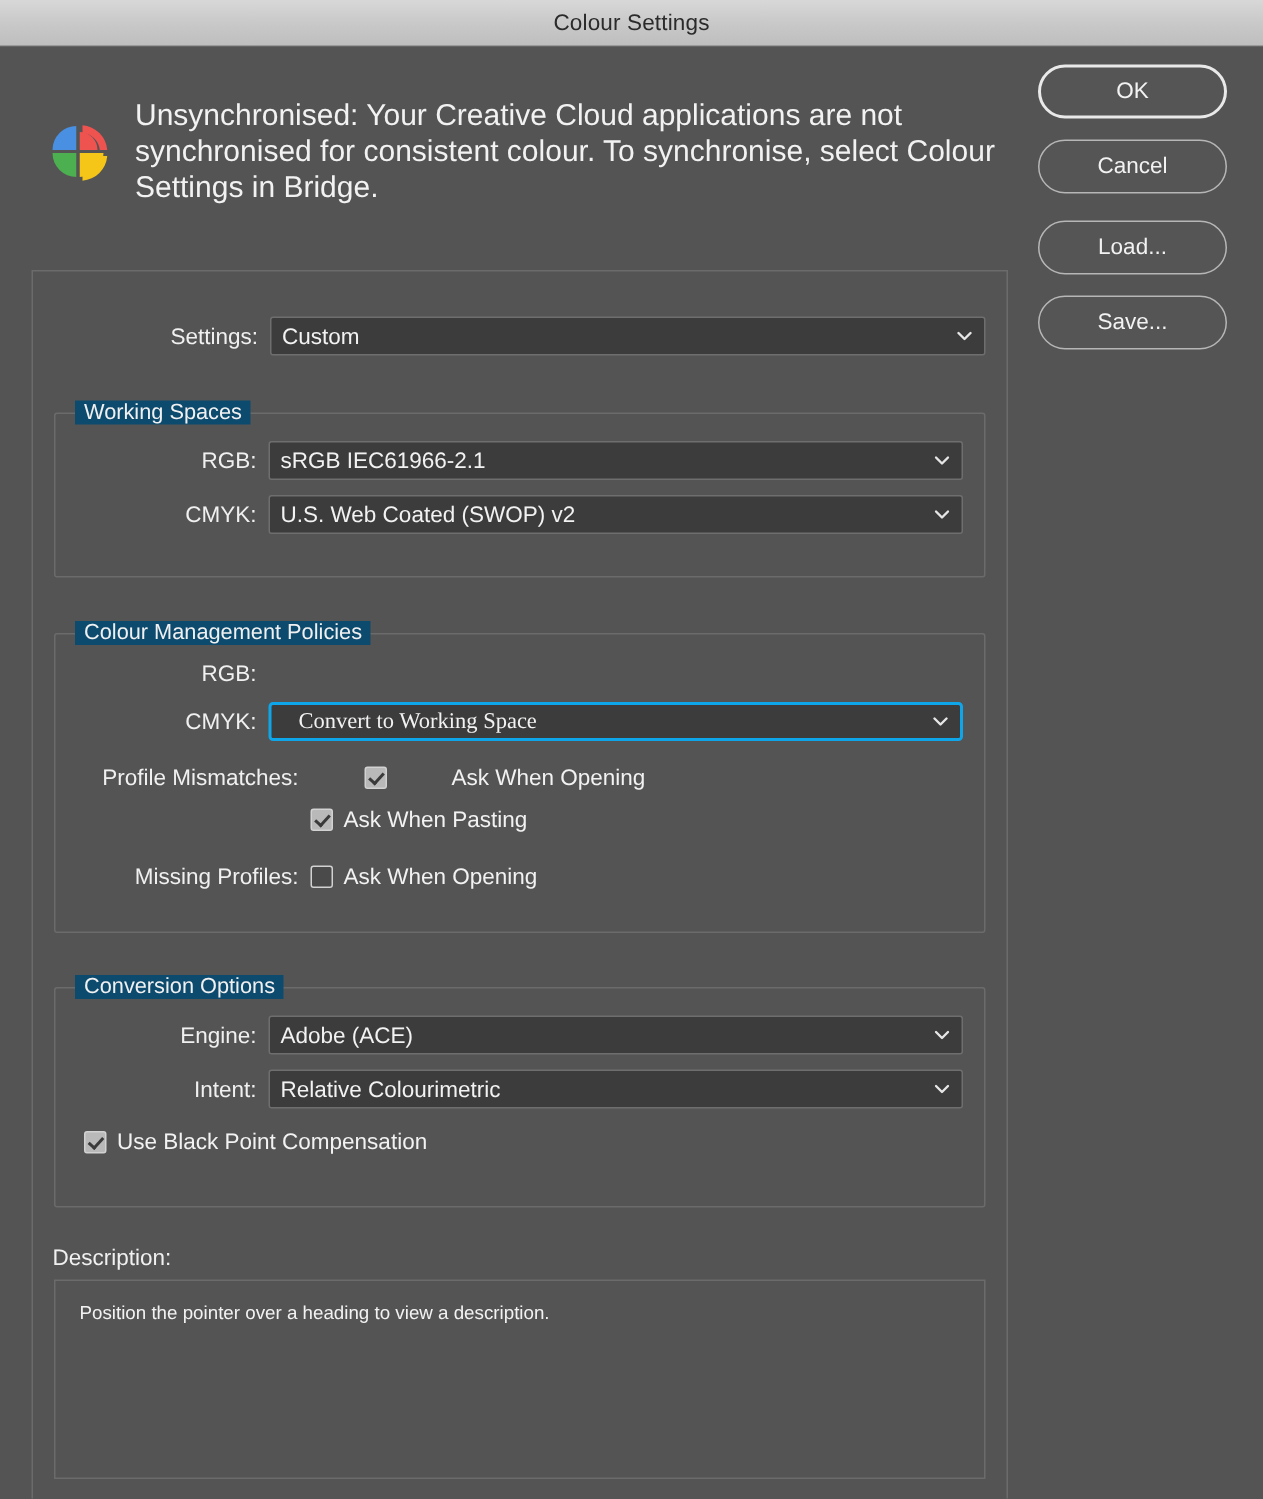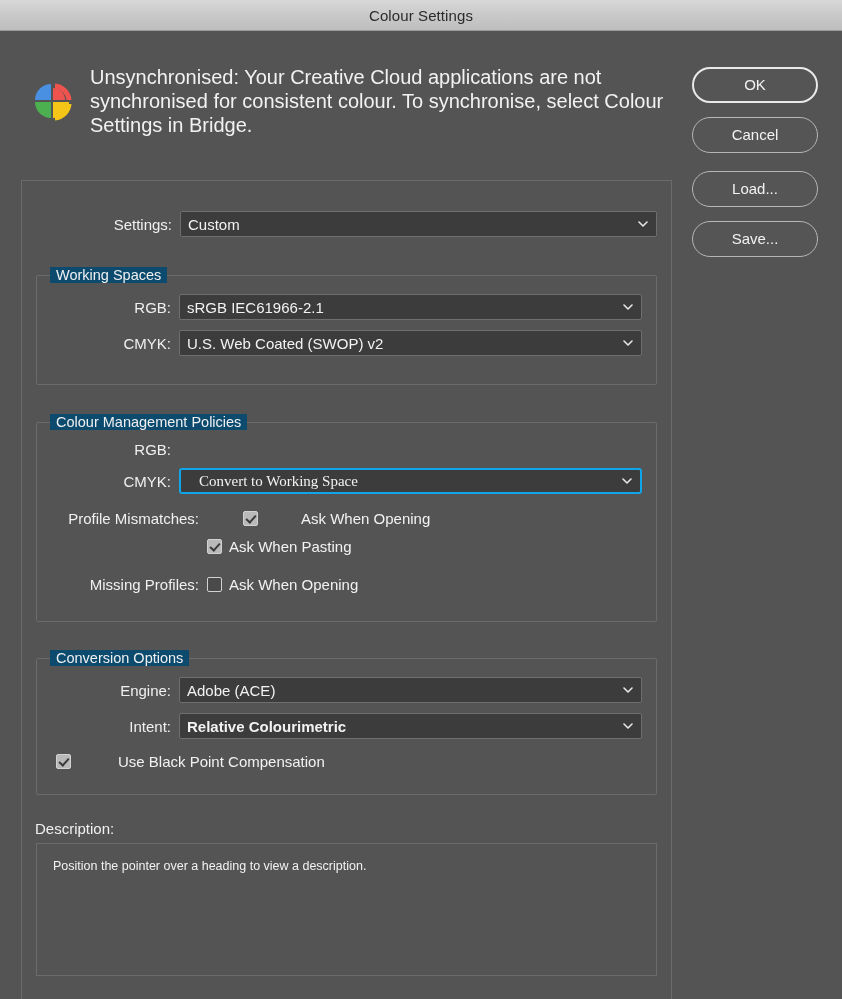--- a/index.html
+++ b/index.html
@@ -61,21 +61,21 @@
     font-size: 20px;
     line-height: 24px;
     color: #f2f2f2;
     max-width: 590px;
   }
 
   
   .btn-col {
     position: absolute;
     right: 24px;
-    top: 36px;
+    top: 12px;
     width: 126px;
   }
   .btn {
     display: block;
     width: 126px;
     height: 36px;
     line-height: 34px;
     text-align: center;
     font-size: 15px;
     color: #f2f2f2;
@@ -357,31 +357,31 @@
           <span class="chev">
             <svg viewBox="0 0 10 10" width="10" height="10">
                 <path d="M1 3 L5 7 L9 3" stroke="#e6e6e6" stroke-width="1.6" fill="none" stroke-linecap="round" stroke-linejoin="round"></path>
               </svg>
           </span>
         </div>
       </div>
 
       <div class="row">
         <span class="lbl" style="width:128px;">Intent:</span>
-        <div class="select" style="flex:1 1 auto;font-weight:bold;">
+        <div class="select" style="flex:1 1 auto;">
           <span>Relative Colourimetric</span>
           <span class="chev">
             <svg viewBox="0 0 10 10" width="10" height="10">
                 <path d="M1 3 L5 7 L9 3" stroke="#e6e6e6" stroke-width="1.6" fill="none" stroke-linecap="round" stroke-linejoin="round"></path>
               </svg>
           </span>
         </div>
       </div>
 
-      <div class="cbrow" style="margin-top:14px;margin-bottom:10px;margin-left:5px;gap:40px;">
+      <div class="cbrow" style="margin-top:14px;margin-bottom:20px;margin-left:5px;">
         <span class="cbox on"></span>
         <span class="cblabel">Use Black Point Compensation</span>
       </div>
     </div>
 
     <div style="margin-top:25px;">
       <div class="desc-title">Description:</div>
       <div class="desc-box">
         <span class="desc-text">Position the pointer over a heading to view a description.</span>
       </div>

